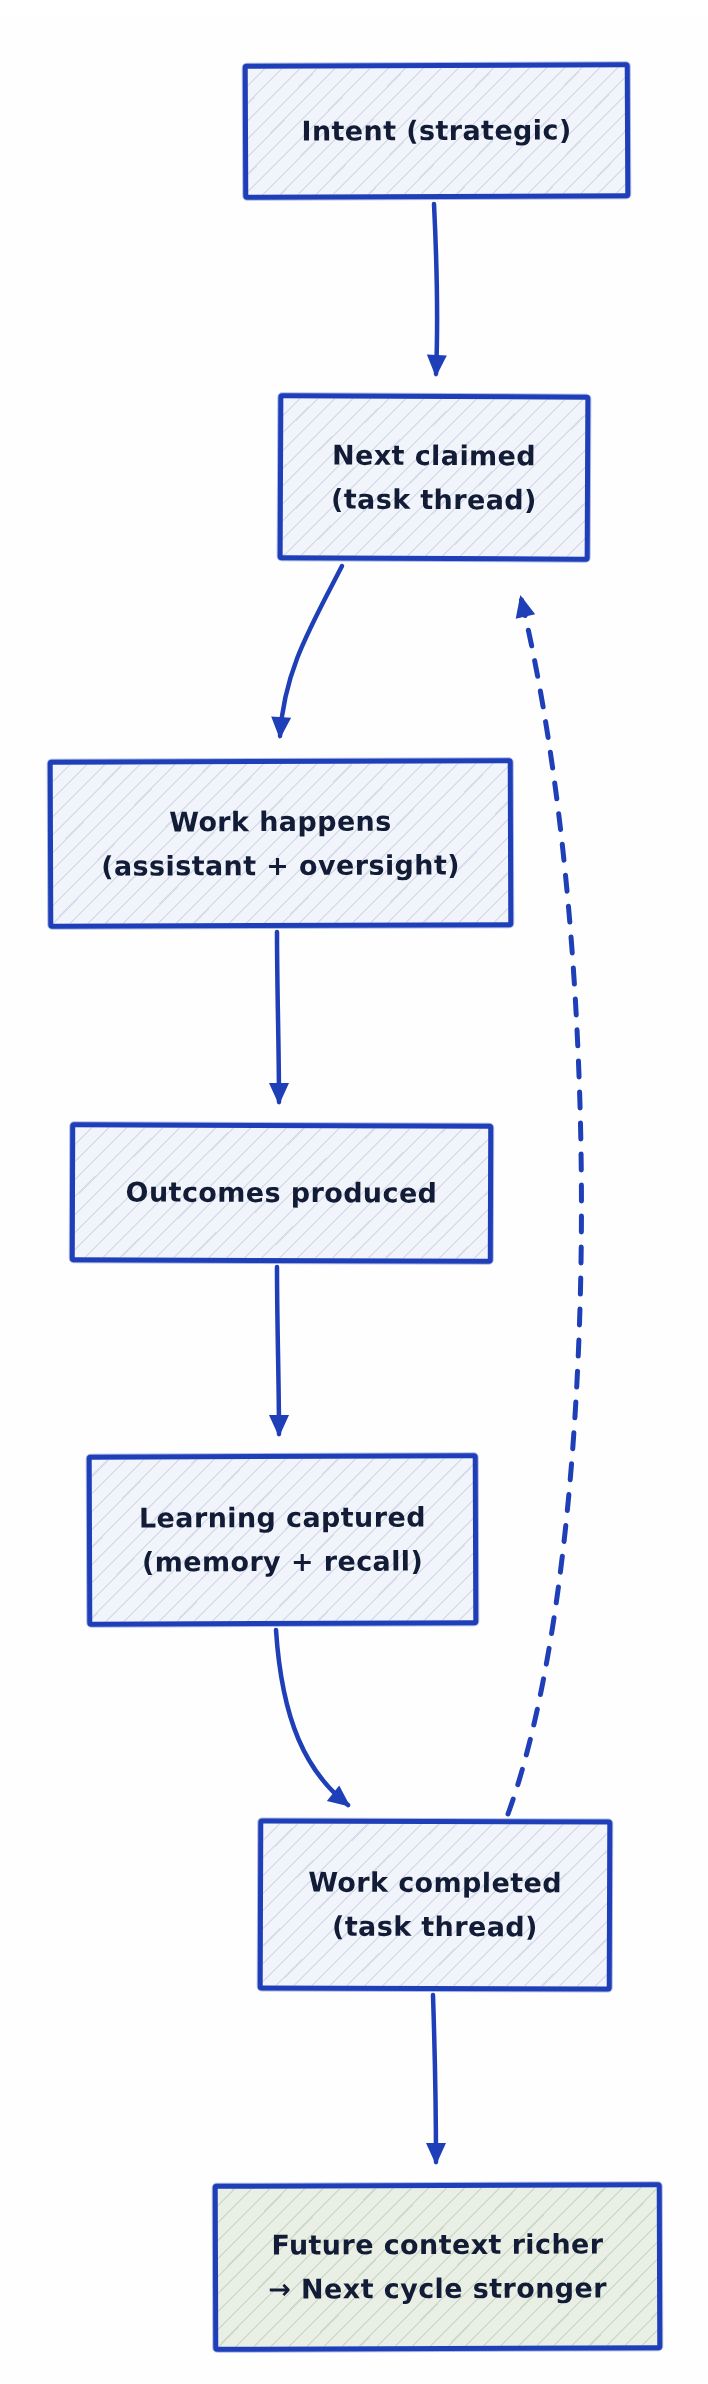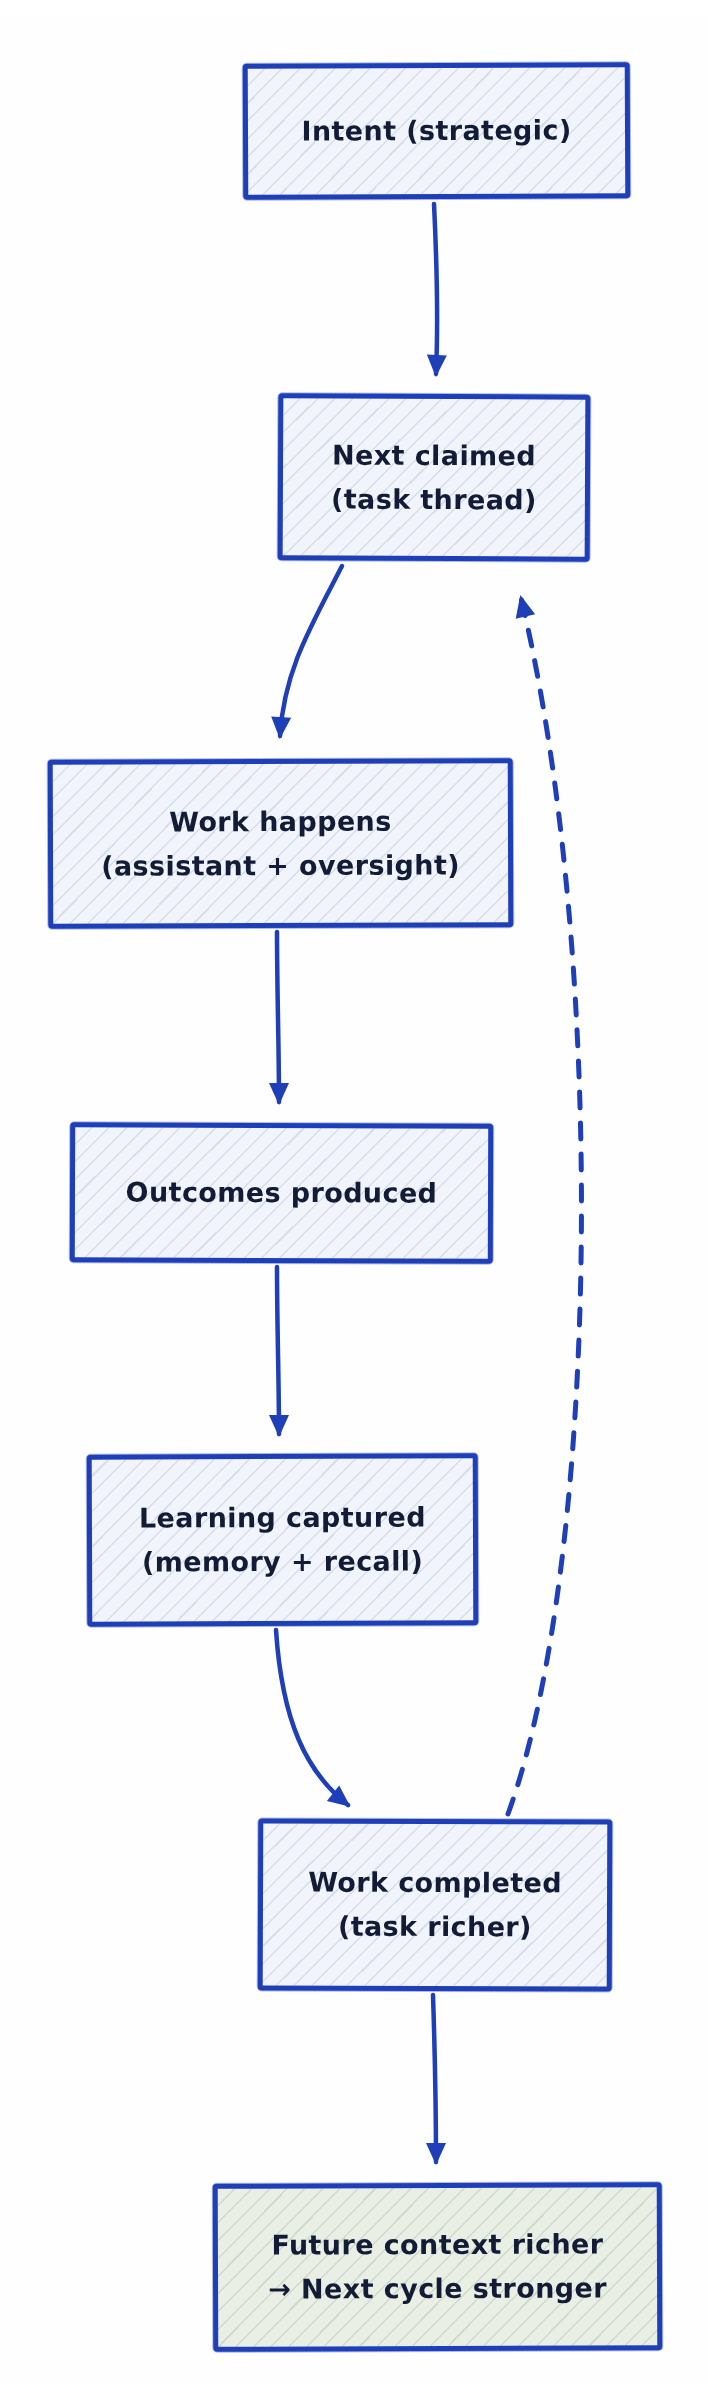--- a/index.html
+++ b/index.html
@@ -90,21 +90,21 @@
     <span>Outcomes produced</span>
   </div>
 
   <div class="node n5">
     <span>Learning captured
 (memory + recall)</span>
   </div>
 
   <div class="node n6">
     <span>Work completed
-(task richer)</span>
+(task thread)</span>
   </div>
 
   <div class="node n7 green">
     <span>Future context richer
 → Next cycle stronger</span>
   </div>
 
 </div>
 
 </body></html>

